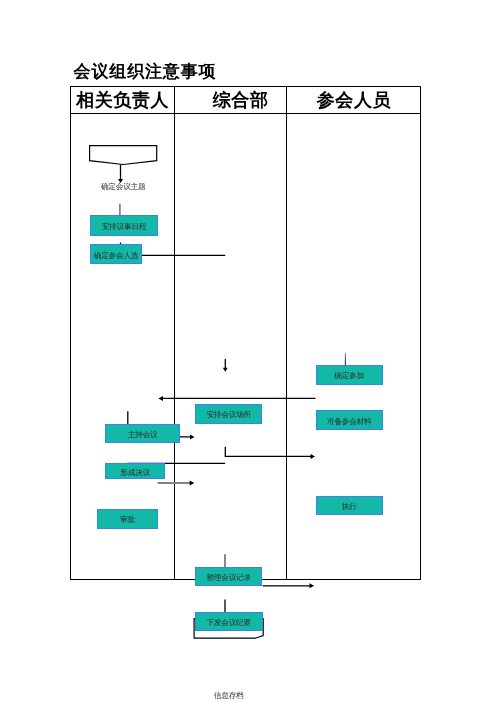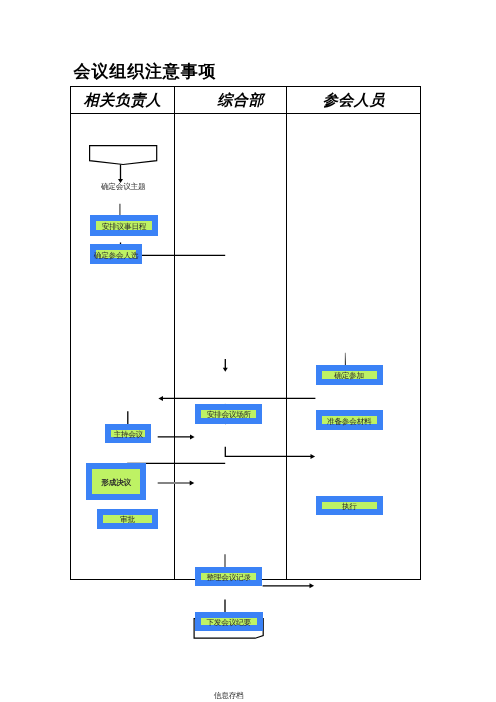--- a/index.html
+++ b/index.html
@@ -5,28 +5,28 @@
   html,body{margin:0;padding:0;background:#ffffff;}
   body{width:496px;height:702px;position:relative;overflow:hidden;
        font-family:"Liberation Serif",serif;-webkit-font-smoothing:antialiased;}
   #page{position:absolute;left:0;top:0;width:496px;height:702px;background:#fff;}
 
   #doc-title{position:absolute;left:73.6px;top:65.0px;
              font-family:"Liberation Sans",sans-serif;font-weight:bold;
              font-size:17px;line-height:14px;color:#000;white-space:nowrap;letter-spacing:0.85px;}
 
   .swim-header{position:absolute;font-family:"Liberation Serif",serif;font-weight:bold;
-       font-size:15px;line-height:14px;color:#000;white-space:nowrap;text-align:center;letter-spacing:0.6px;text-indent:0.6px;font-style:italic;}
+       font-size:18px;line-height:14px;color:#000;white-space:nowrap;text-align:center;letter-spacing:0.6px;text-indent:0.6px;}
 
   .node{position:absolute;box-sizing:border-box;margin-top:32px;}
   .node .node-label{position:absolute;left:0;top:1.6px;width:100%;height:100%;
       display:flex;align-items:center;justify-content:center;
       font-family:"Liberation Serif",serif;font-size:7.7px;line-height:8px;
       color:#2b2b2b;white-space:nowrap;letter-spacing:-0.3px;}
-  .node-rect{border:6px solid #3b82f6;background:#bef264;}
+  .node-rect{border:1px solid #3b82f6;background:#14b8a6;}
   .node-orange{background:#F2913D;border:0;}
   .node-orange .node-label{color:#1a1a1a;}
 
   svg.layer{position:absolute;left:0;top:0;width:496px;height:702px;overflow:visible;}
 </style>
 </head>
 <body>
 
 <div id="page">
 
@@ -91,24 +91,24 @@
       <path fill="#fff" stroke="#000" stroke-width="1.2" d="M194.1,618.7 L263.2,618.7 L263.2,635.6 L255.2,638.2 L194.1,638.2 Z"></path>
     </g>
   </svg>
 
   <div class="node node-rect" style="left:90px;top:183.3px;width:68px;height:20.4px;">
     <span class="node-label">安排议事日程</span>
   </div>
   <div class="node node-rect" style="left:90px;top:212px;width:52px;height:20px;">
     <span class="node-label">确定参会人选</span>
   </div>
-  <div class="node node-rect" style="left:105.2px;top:392.2px;width:46px;height:19.1px;padding-left:32px;">
+  <div class="node node-rect" style="left:105.2px;top:392.2px;width:75px;height:19.1px;padding-left:32px;">
     <span class="node-label">主持会议</span>
   </div>
-  <div class="node node-rect" style="left:86px;top:431.4px;width:60.3px;height:37px;font-weight:bold;">
+  <div class="node node-rect" style="left:105px;top:431.4px;width:60.3px;height:16px;">
     <span class="node-label">形成决议</span>
   </div>
   <div class="node node-rect" style="left:97.3px;top:476.5px;width:60.4px;height:20.1px;">
     <span class="node-label">审批</span>
   </div>
   <div class="node node-rect" style="left:195.3px;top:372px;width:67px;height:19.7px;">
     <span class="node-label">安排会议场所</span>
   </div>
   <div class="node node-rect" style="left:195.1px;top:534.5px;width:67.1px;height:19.7px;">
     <span class="node-label">整理会议记录</span>

